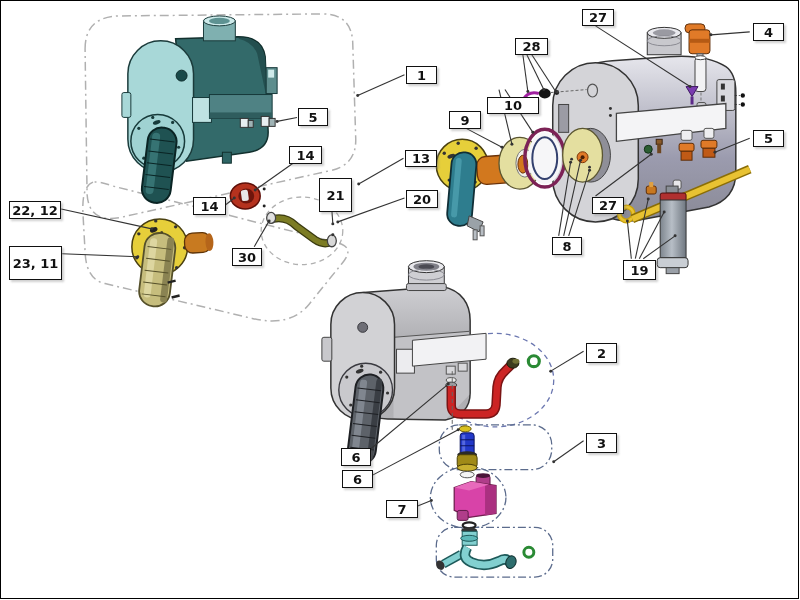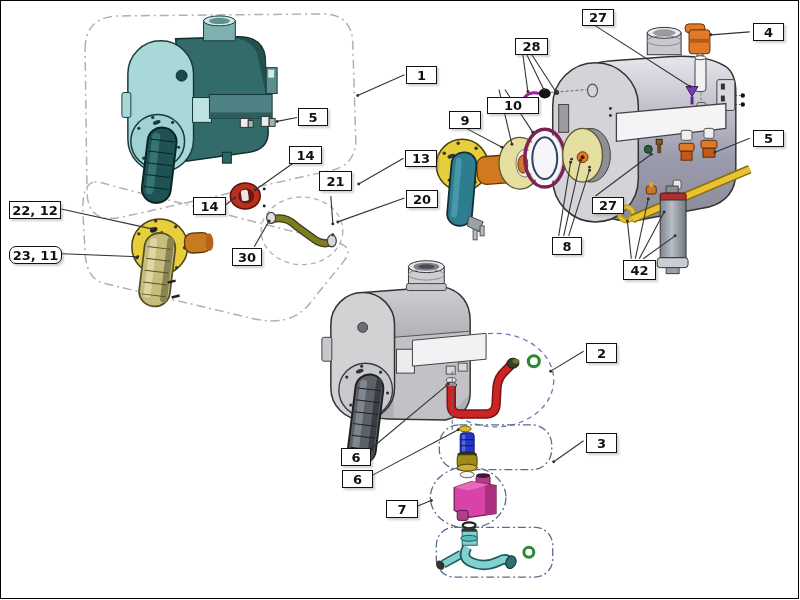--- a/index.html
+++ b/index.html
@@ -414,27 +414,27 @@
       <div class="callout" style="left: 752px; top: 22px; width: 31px; height: 18px;">4</div>
       <div class="callout" style="left: 581px; top: 8px; width: 32px; height: 17px;">27</div>
       <div class="callout" style="left: 514px; top: 37px; width: 33px; height: 17px;">28</div>
       <div class="callout" style="left: 486px; top: 72px; width: 52px; height: 17px; margin-top: 24px;">10</div>
       <div class="callout" style="left: 752px; top: 129px; width: 31px; height: 17px;">5</div>
       <div class="callout" style="left: 448px; top: 110px; width: 32px; height: 18px;">9</div>
       <div class="callout" style="left: 404px; top: 149px; width: 32px; height: 17px;">13</div>
       <div class="callout" style="left: 405px; top: 189px; width: 32px; height: 18px;">20</div>
       <div class="callout" style="left: 591px; top: 196px; width: 32px; height: 17px;">27</div>
       <div class="callout" style="left: 551px; top: 236px; width: 30px; height: 18px;">8</div>
-      <div class="callout" style="left: 622px; top: 259px; width: 33px; height: 20px;">42</div>
+      <div class="callout" style="left: 622px; top: 259px; width: 33px; height: 20px;">19</div>
       <div class="callout" style="left: 297px; top: 107px; width: 30px; height: 18px;">5</div>
       <div class="callout" style="left: 288px; top: 145px; width: 33px; height: 18px;">14</div>
       <div class="callout" style="left: 192px; top: 196px; width: 33px; height: 18px;">14</div>
-      <div class="callout" style="left: 318px; top: 170px; width: 33px; height: 20px;">21</div>
+      <div class="callout" style="left: 318px; top: 177px; width: 33px; height: 34px;">21</div>
       <div class="callout" style="left: 231px; top: 247px; width: 30px; height: 18px;">30</div>
       <div class="callout" style="left: 8px; top: 200px; width: 52px; height: 18px;">22, 12</div>
-      <div class="callout" style="left: 8px; top: 245px; width: 53px; height: 18px; border-radius: 7px;">23, 11</div>
+      <div class="callout" style="left: 8px; top: 245px; width: 53px; height: 34px;">23, 11</div>
       <div class="callout" style="left: 585px; top: 342px; width: 31px; height: 20px;">2</div>
       <div class="callout" style="left: 585px; top: 432px; width: 31px; height: 20px;">3</div>
       <div class="callout" style="left: 340px; top: 447px; width: 30px; height: 18px;">6</div>
       <div class="callout" style="left: 341px; top: 469px; width: 31px; height: 18px;">6</div>
       <div class="callout" style="left: 385px; top: 499px; width: 32px; height: 18px;">7</div>
     </div>
 </div>
 
 </body></html>

